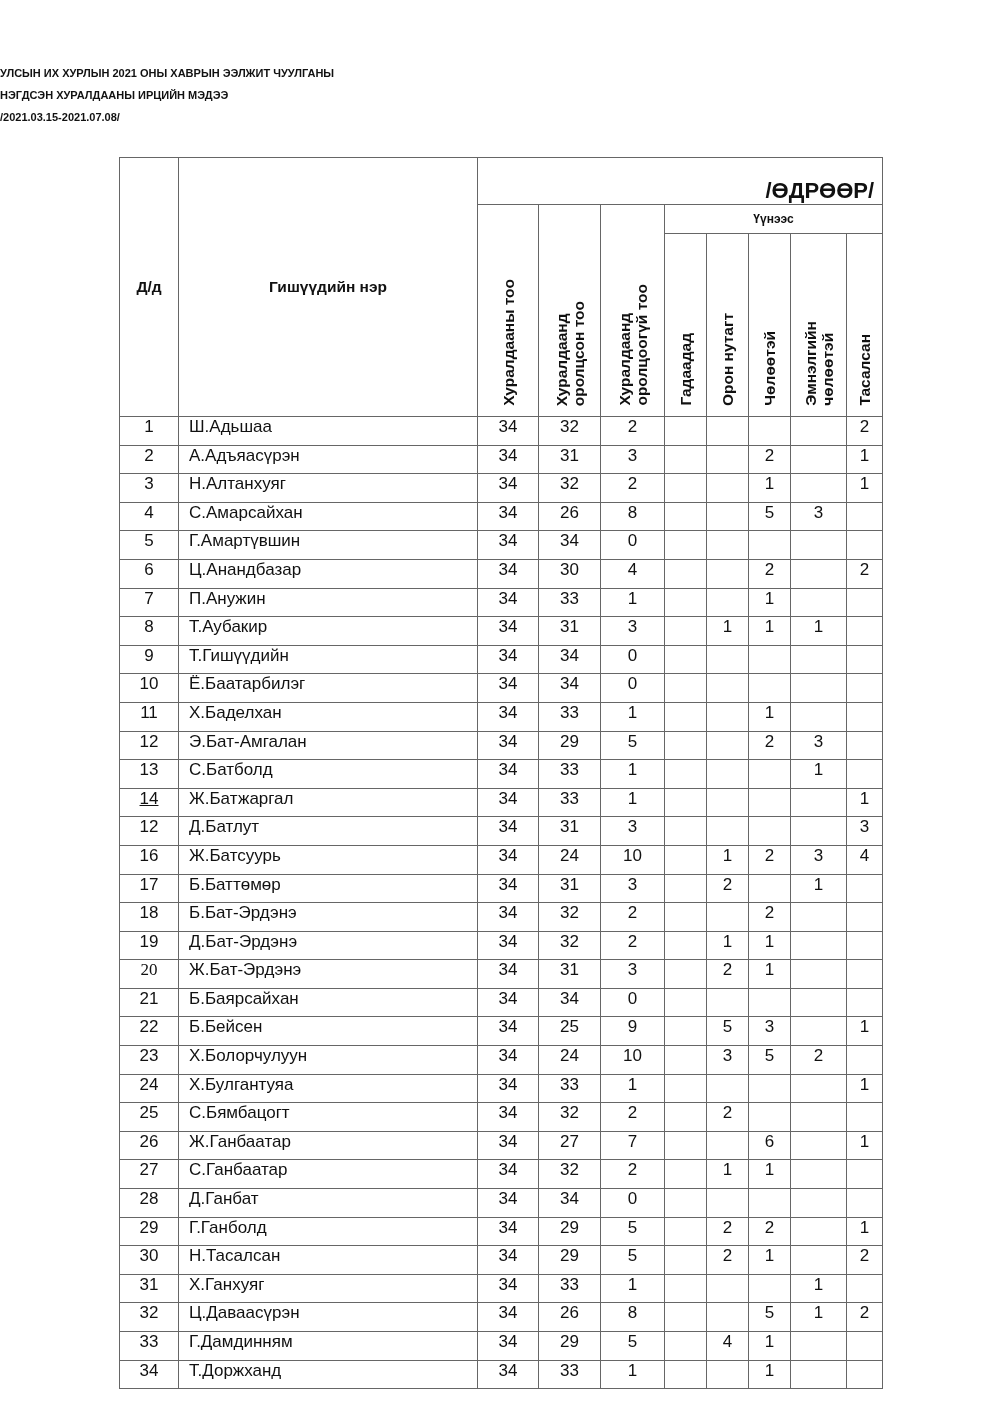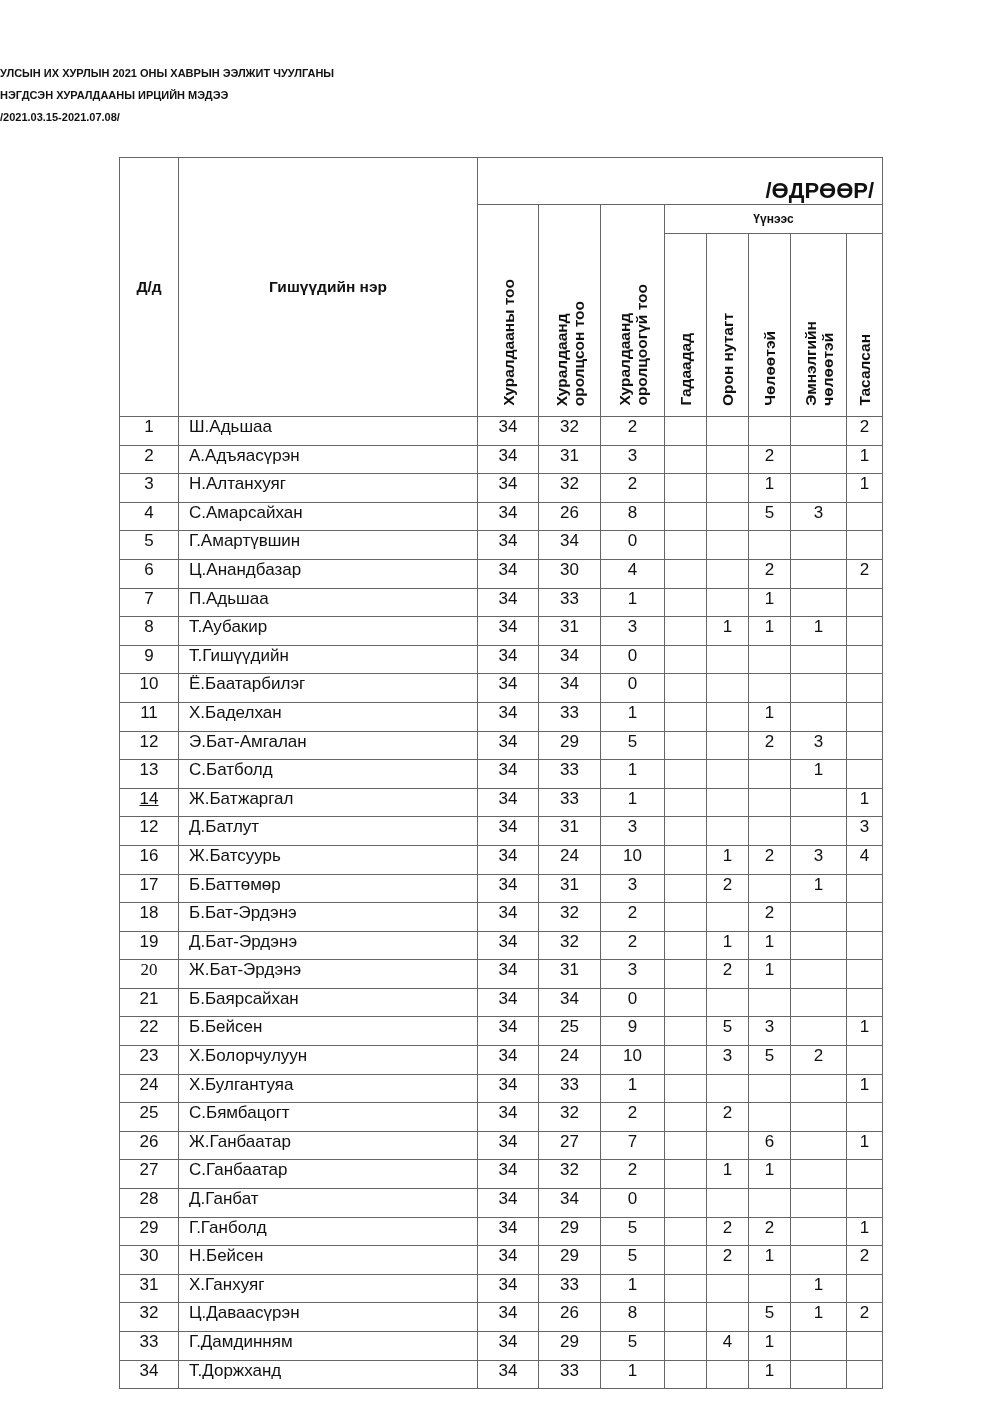--- a/index.html
+++ b/index.html
@@ -137,21 +137,21 @@
         <td class="num">30</td>
         <td class="num">4</td>
         <td class="num"></td>
         <td class="num"></td>
         <td class="num">2</td>
         <td class="num"></td>
         <td class="num">2</td>
       </tr>
       <tr>
         <td class="num" style="vertical-align: top;">7</td>
-        <td class="name">П.Адьшаа</td>
+        <td class="name">П.Анужин</td>
         <td class="num">34</td>
         <td class="num">33</td>
         <td class="num">1</td>
         <td class="num"></td>
         <td class="num"></td>
         <td class="num">1</td>
         <td class="num"></td>
         <td class="num"></td>
       </tr>
       <tr>
@@ -413,21 +413,21 @@
         <td class="num">29</td>
         <td class="num">5</td>
         <td class="num"></td>
         <td class="num">2</td>
         <td class="num">2</td>
         <td class="num"></td>
         <td class="num">1</td>
       </tr>
       <tr>
         <td class="num" style="vertical-align: top;">30</td>
-        <td class="name">Н.Бейсен</td>
+        <td class="name">Н.Тасалсан</td>
         <td class="num">34</td>
         <td class="num">29</td>
         <td class="num">5</td>
         <td class="num"></td>
         <td class="num">2</td>
         <td class="num">1</td>
         <td class="num"></td>
         <td class="num">2</td>
       </tr>
       <tr>

